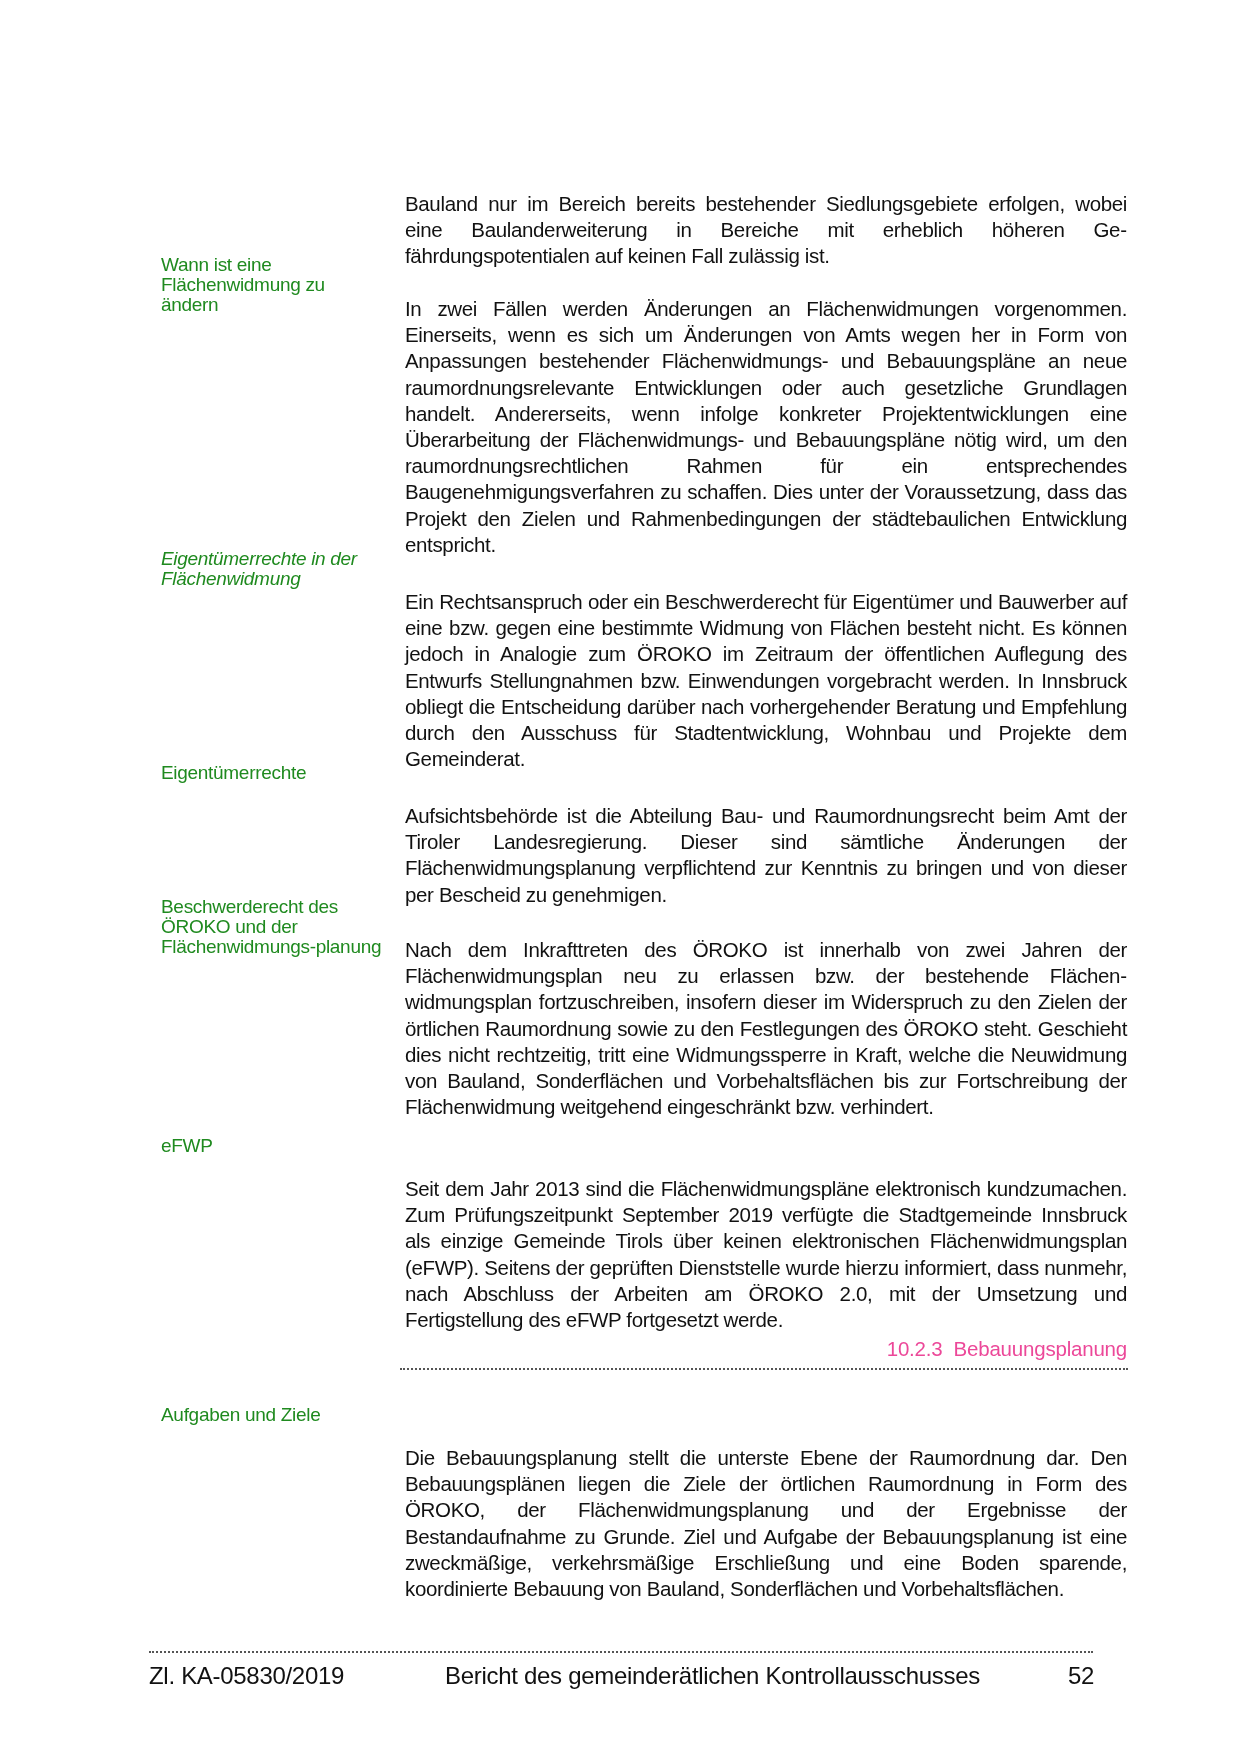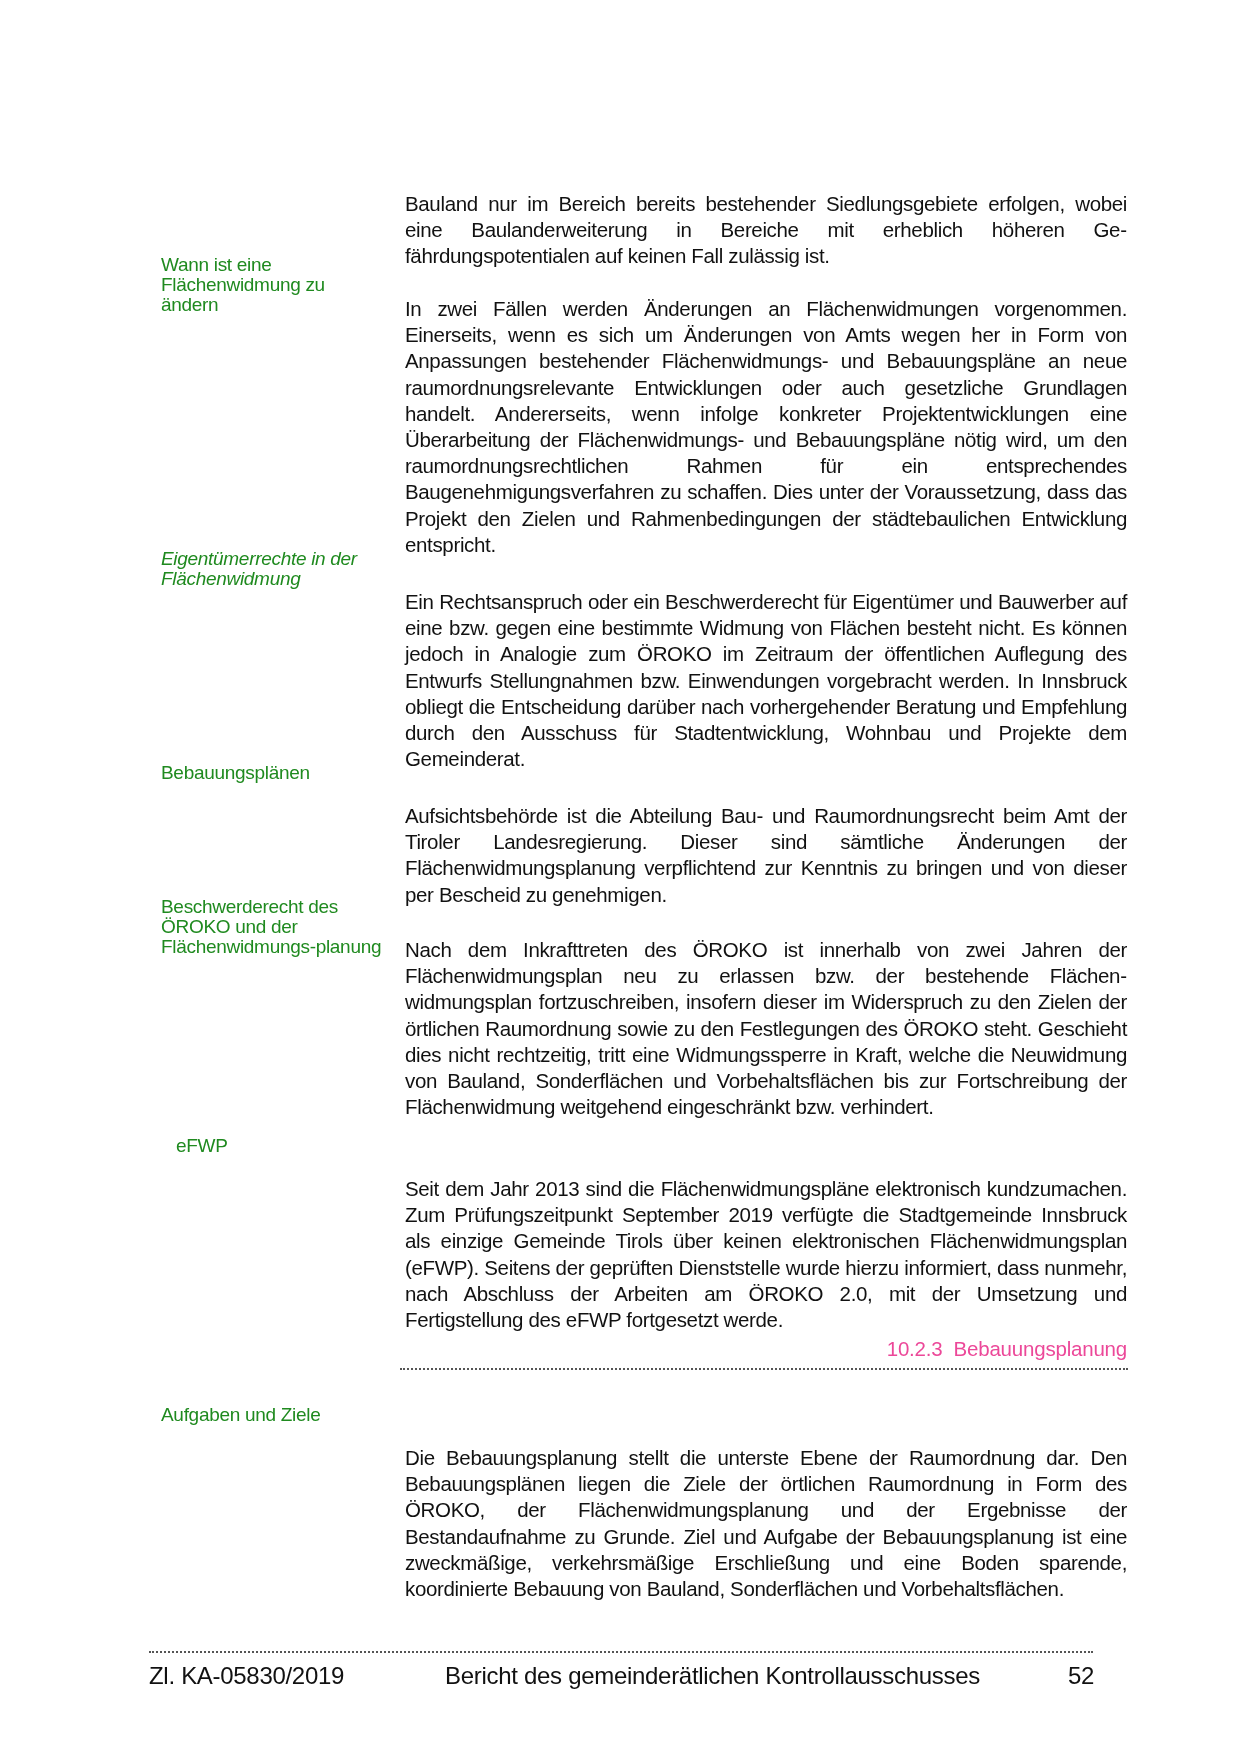--- a/index.html
+++ b/index.html
@@ -19,27 +19,27 @@
 <body>
 
 <div class="body" style="top:151px;">Bauland nur im Bereich bereits bestehender Siedlungsgebiete erfolgen, wobei eine Baulanderweiterung in Bereiche mit erheblich höheren Ge­fährdungspotentialen auf keinen Fall zulässig ist.</div>
 
 <div class="side" style="top:255px;">Wann ist eine Flächenwidmung zu ändern</div>
 <div class="body" style="top:256px;">In zwei Fällen werden Änderungen an Flächenwidmungen vorgenom­men. Einerseits, wenn es sich um Änderungen von Amts wegen her in Form von Anpassungen bestehender Flächenwidmungs- und Bebau­ungspläne an neue raumordnungsrelevante Entwicklungen oder auch gesetzliche Grundlagen handelt. Andererseits, wenn infolge konkreter Projektentwicklungen eine Überarbeitung der Flächenwidmungs- und Bebauungspläne nötig wird, um den raumordnungsrechtlichen Rahmen für ein entsprechendes Baugenehmigungsverfahren zu schaffen. Dies unter der Voraussetzung, dass das Projekt den Zielen und Rahmenbe­dingungen der städtebaulichen Entwicklung entspricht.</div>
 
 <div class="side" style="top:549px;font-style:italic;">Eigentümerrechte in der Flächenwidmung</div>
 <div class="body" style="top:549px;">Ein Rechtsanspruch oder ein Beschwerderecht für Eigentümer und Bauwerber auf eine bzw. gegen eine bestimmte Widmung von Flächen besteht nicht. Es können jedoch in Analogie zum ÖROKO im Zeitraum der öffentlichen Auflegung des Entwurfs Stellungnahmen bzw. Einwen­dungen vorgebracht werden. In Innsbruck obliegt die Entscheidung dar­über nach vorhergehender Beratung und Empfehlung durch den Aus­schuss für Stadtentwicklung, Wohnbau und Projekte dem Gemeinderat.</div>
 
-<div class="side" style="top:763px;">Bebauungsplänen</div>
+<div class="side" style="top:763px;">Eigentümerrechte</div>
 <div class="body" style="top:763px;">Aufsichtsbehörde ist die Abteilung Bau- und Raumordnungsrecht beim Amt der Tiroler Landesregierung. Dieser sind sämtliche Änderungen der Flächenwidmungsplanung verpflichtend zur Kenntnis zu bringen und von dieser per Bescheid zu genehmigen.</div>
 
 <div class="side" style="top:897px;">Beschwerderecht des ÖROKO und der Flächenwidmungs-planung</div>
 <div class="body" style="top:897px;">Nach dem Inkrafttreten des ÖROKO ist innerhalb von zwei Jahren der Flächenwidmungsplan neu zu erlassen bzw. der bestehende Flächen­widmungsplan fortzuschreiben, insofern dieser im Widerspruch zu den Zielen der örtlichen Raumordnung sowie zu den Festlegungen des ÖROKO steht. Geschieht dies nicht rechtzeitig, tritt eine Widmungs­sperre in Kraft, welche die Neuwidmung von Bauland, Sonderflächen und Vorbehaltsflächen bis zur Fortschreibung der Flächenwidmung weitgehend eingeschränkt bzw. verhindert.</div>
 
-<div class="side" style="top:1136px;margin-left:15px;">eFWP</div>
+<div class="side" style="top:1136px;">eFWP</div>
 <div class="body" style="top:1136px;">Seit dem Jahr 2013 sind die Flächenwidmungspläne elektronisch kund­zumachen. Zum Prüfungszeitpunkt September 2019 verfügte die Stadt­gemeinde Innsbruck als einzige Gemeinde Tirols über keinen elektroni­schen Flächenwidmungsplan (eFWP). Seitens der geprüften Dienst­stelle wurde hierzu informiert, dass nunmehr, nach Abschluss der Ar­beiten am ÖROKO 2.0, mit der Umsetzung und Fertigstellung des eFWP fortgesetzt werde.</div>
 
 <div class="heading" style="top:1337px;">
   <span>10.2.3</span>&nbsp;&nbsp;<span>Bebauungsplanung</span>
 </div>
 <div class="dotline" style="top:1368px; left:400px; width:728px;"></div>
 
 <div class="side" style="top:1405px;">Aufgaben und Ziele</div>
 <div class="body" style="top:1405px;">Die Bebauungsplanung stellt die unterste Ebene der Raumordnung dar. Den Bebauungsplänen liegen die Ziele der örtlichen Raumordnung in Form des ÖROKO, der Flächenwidmungsplanung und der Ergebnisse der Bestandaufnahme zu Grunde. Ziel und Aufgabe der Bebauungspla­nung ist eine zweckmäßige, verkehrsmäßige Erschließung und eine Boden sparende, koordinierte Bebauung von Bauland, Sonderflächen und Vorbehaltsflächen.</div>
 

